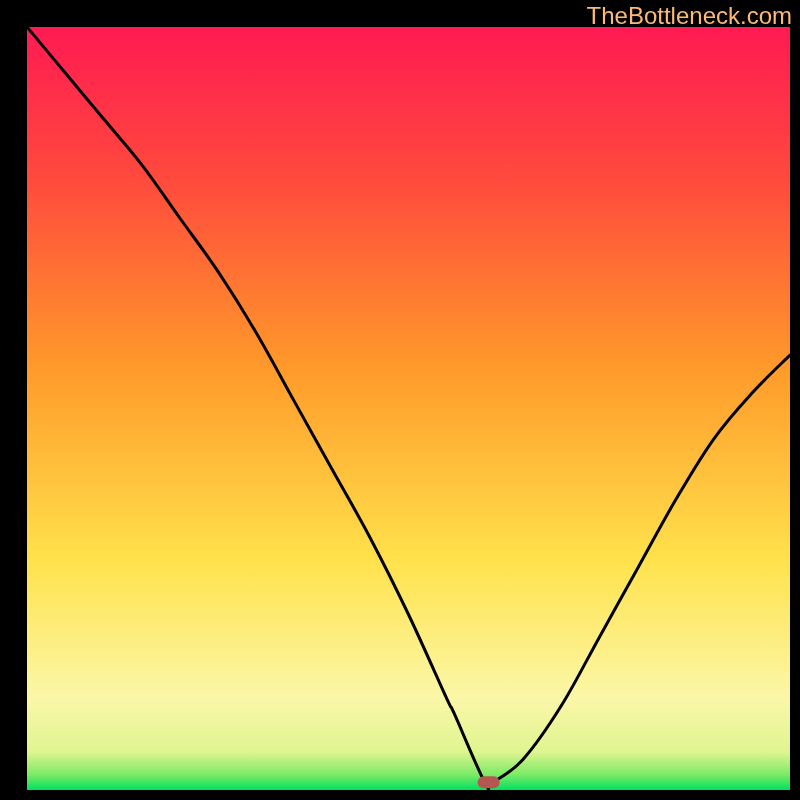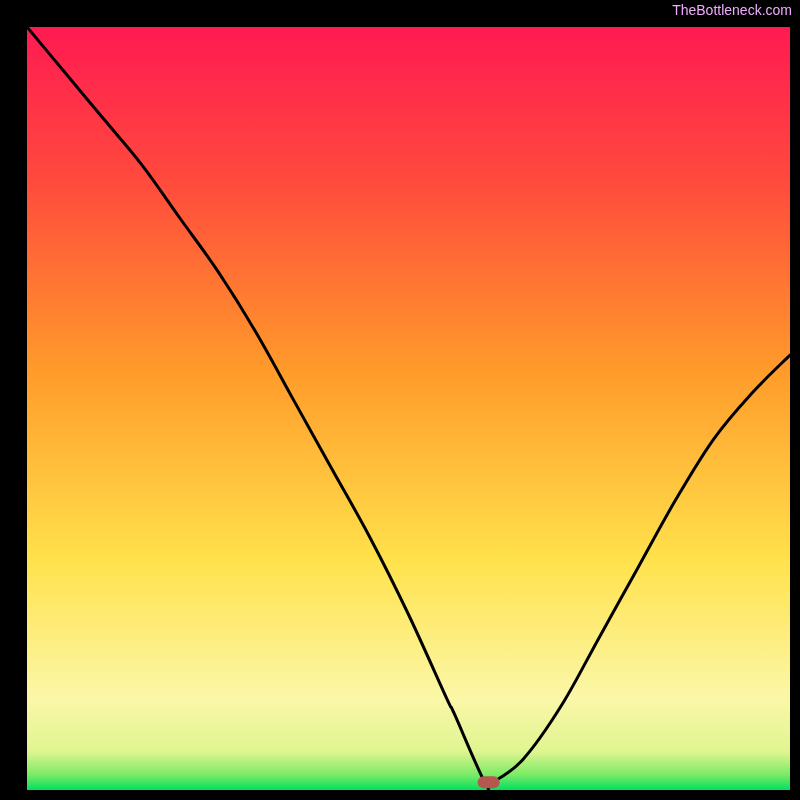--- a/index.html
+++ b/index.html
@@ -11,22 +11,22 @@
   .stage {
     width: 800px;
     height: 800px;
     position: relative;
     background: #000000;
   }
   .watermark {
     position: absolute;
     top: 2px;
     right: 8px;
-    color: #f0abfc;
-    font-size: 14px;
+    color: #fdba74;
+    font-size: 24px;
     font-weight: 500;
     z-index: 10;
   }
   .chart-frame {
     position: absolute;
     left: 27px;
     right: 10px;
     top: 27px;
     bottom: 10px;
   }

